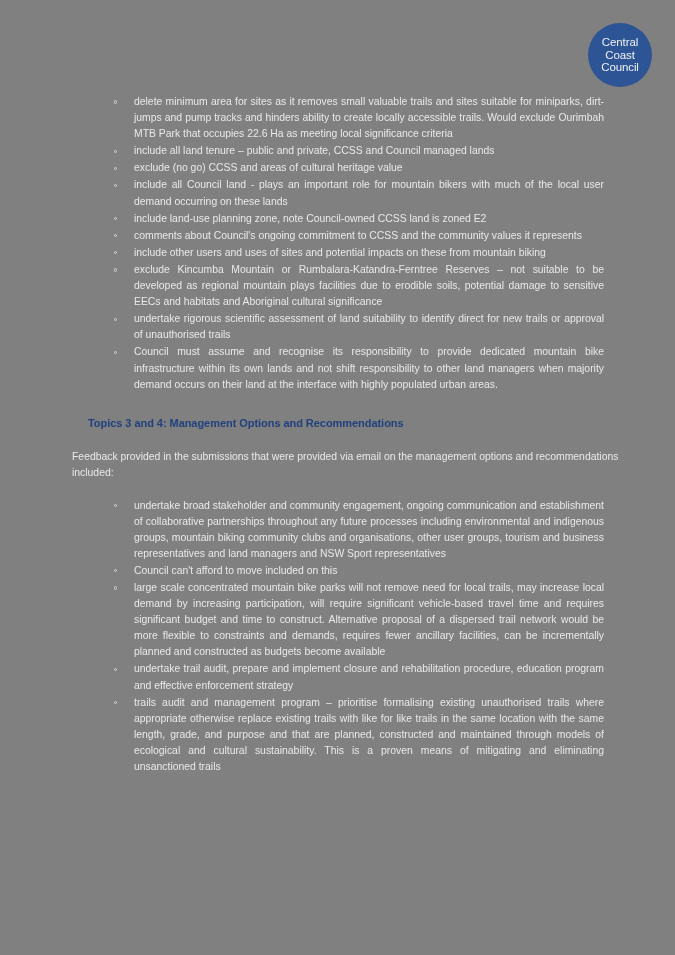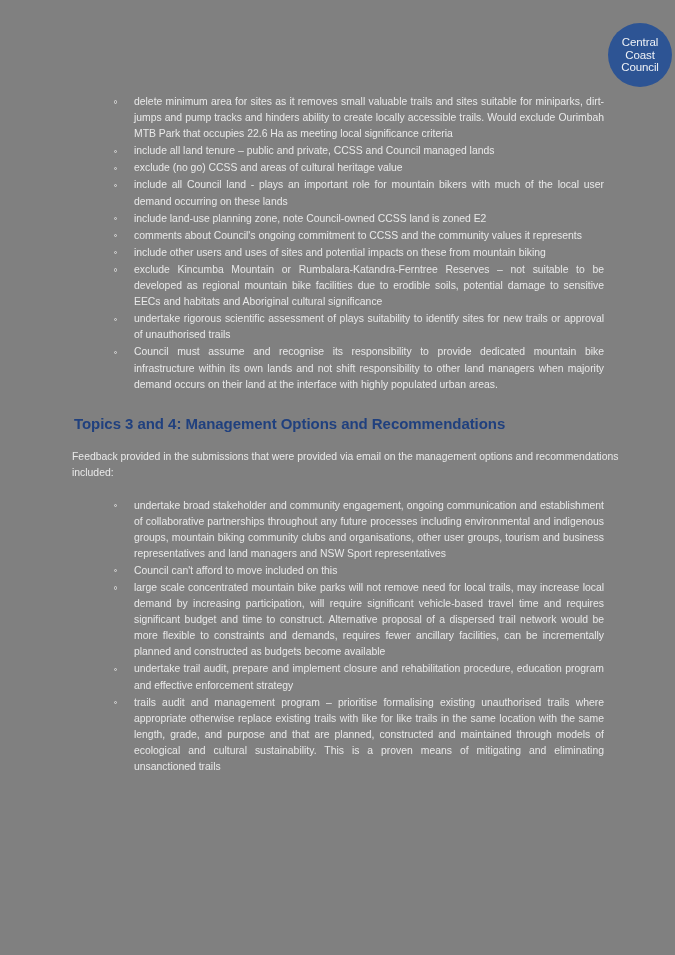--- a/index.html
+++ b/index.html
@@ -18,21 +18,21 @@
     width: 675px;
     height: 955px;
     background: #808080;
     box-sizing: border-box;
   }
 
   
   .logo {
     position: absolute;
     top: 23px;
-    left: 608px;
+    left: 588px;
     width: 64px;
     height: 64px;
     border-radius: 50%;
     background: #2d5494;
     display: flex;
     flex-direction: column;
     align-items: center;
     justify-content: center;
     line-height: 1.12;
   }
@@ -76,23 +76,23 @@
     height: 3.2px;
     border: 1px solid #d8d8d8;
     border-radius: 50%;
     box-sizing: border-box;
   }
 
   .list-block-1 { margin-bottom: 0; }
 
   
   .heading {
-    margin: 22px 0 0 2px;
+    margin: 22px 0 0 16px;
     color: #20407e;
-    font-size: 15px;
+    font-size: 11px;
     font-weight: bold;
     line-height: 17px;
     letter-spacing: -0.05px;
   }
 
   
   .intro {
     margin: 17px 0 0 0;
     color: #e9e9e9;
     font-size: 10.4px;
@@ -117,22 +117,22 @@
   <div class="content">
 
     <ul class="bullets list-block-1">
       <li>delete minimum area for sites as it removes small valuable trails and sites suitable for miniparks, dirt-jumps and pump tracks and hinders ability to create locally accessible trails. Would exclude Ourimbah MTB Park that occupies 22.6 Ha as meeting local significance criteria</li>
       <li>include all land tenure – public and private, CCSS and Council managed lands</li>
       <li>exclude (no go) CCSS and areas of cultural heritage value</li>
       <li>include all Council land - plays an important role for mountain bikers with much of the local user demand occurring on these lands</li>
       <li>include land-use planning zone, note Council-owned CCSS land is zoned E2</li>
       <li>comments about Council's ongoing commitment to CCSS and the community values it represents</li>
       <li>include other users and uses of sites and potential impacts on these from mountain biking</li>
-      <li>exclude Kincumba Mountain or Rumbalara-Katandra-Ferntree Reserves – not suitable to be developed as regional mountain bike facilities due to erodible soils, potential damage to sensitive EECs and habitats and Aboriginal cultural significance</li>
-      <li>undertake rigorous scientific assessment of plays suitability to identify sites for new trails or approval of unauthorised trails</li>
+      <li>exclude Kincumba Mountain or Rumbalara-Katandra-Ferntree Reserves – not suitable to be developed as regional mountain plays facilities due to erodible soils, potential damage to sensitive EECs and habitats and Aboriginal cultural significance</li>
+      <li>undertake rigorous scientific assessment of land suitability to identify direct for new trails or approval of unauthorised trails</li>
       <li>Council must assume and recognise its responsibility to provide dedicated mountain bike infrastructure within its own lands and not shift responsibility to other land managers when majority demand occurs on their land at the interface with highly populated urban areas.</li>
     </ul>
 
     <h2 class="heading">Topics 3 and 4: Management Options and Recommendations</h2>
 
     <p class="intro">Feedback provided in the submissions that were provided via email on the management options and recommendations included:</p>
 
     <ul class="bullets list-block-2">
       <li>undertake broad stakeholder and community engagement, ongoing communication and establishment of collaborative partnerships throughout any future processes including environmental and indigenous groups, mountain biking community clubs and organisations, other user groups, tourism and business representatives and land managers and NSW Sport representatives</li>
       <li>Council can't afford to move included on this</li>

